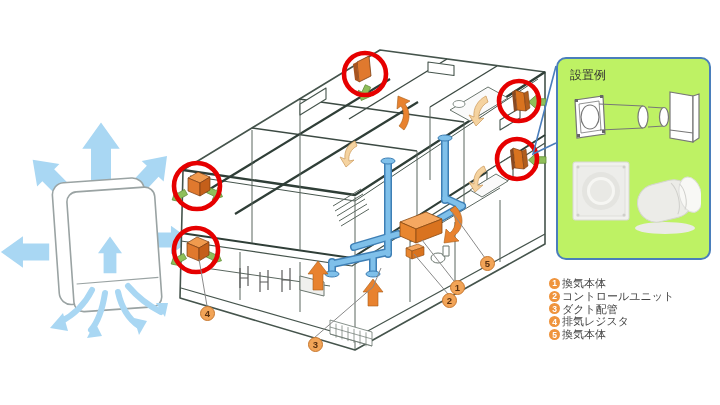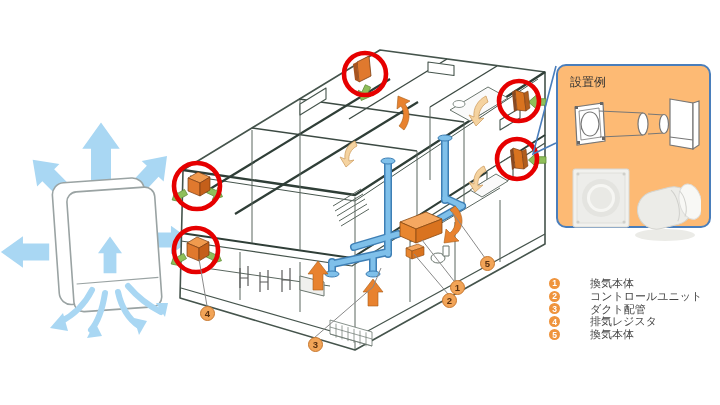--- a/index.html
+++ b/index.html
@@ -1,34 +1,34 @@
 <!DOCTYPE html>
 <html><head>
 <meta charset="utf-8">
 <style>
   html,body{margin:0;padding:0;background:#fff;}
   .stage{position:relative;width:720px;height:405px;background:#ffffff;overflow:hidden;
          font-family:"Liberation Sans",sans-serif;}
   .art{position:absolute;left:0;top:0;}
   
-  .panel{position:absolute;left:556px;top:64px;width:155px;height:164px;background:#fdba74;
+  .panel{position:absolute;left:556px;top:57px;width:155px;height:203px;background:#bef264;
          border:2.5px solid #4a7ebb;border-radius:10px;box-sizing:border-box;}
   .panel-title{font-size:12px;color:#333;margin:8px 0 2px 12px;}
   .panel-img{display:block;margin:0 0 0 9px;}
   
   .marker{position:absolute;width:15px;height:15px;border-radius:50%;background:#f2a457;
           border:1.5px solid #c8782f;color:#5a3110;font-size:9.5px;font-weight:bold;
           display:flex;align-items:center;justify-content:center;box-sizing:border-box;z-index:5;}
   
   .legend{position:absolute;left:549px;top:277px;z-index:5;}
   .legend-row{display:flex;align-items:center;height:12.8px;font-size:11px;color:#444;}
   .lbadge{width:11px;height:11px;border-radius:50%;background:#ef943d;color:#fff;font-size:8.5px;
           font-weight:bold;display:inline-flex;align-items:center;justify-content:center;
           margin-right:2px;flex:none;}
-  .llabel{white-space:nowrap;margin-left:28px;}
+  .llabel{white-space:nowrap;}
   
   .source{position:absolute;right:8px;top:376px;font-size:14px;color:#111;z-index:5;}
 </style>
 </head>
 <body>
 
 <div class="stage">
 
   <svg class="art" width="720" height="405" viewBox="0 0 720 405">
     <defs>

